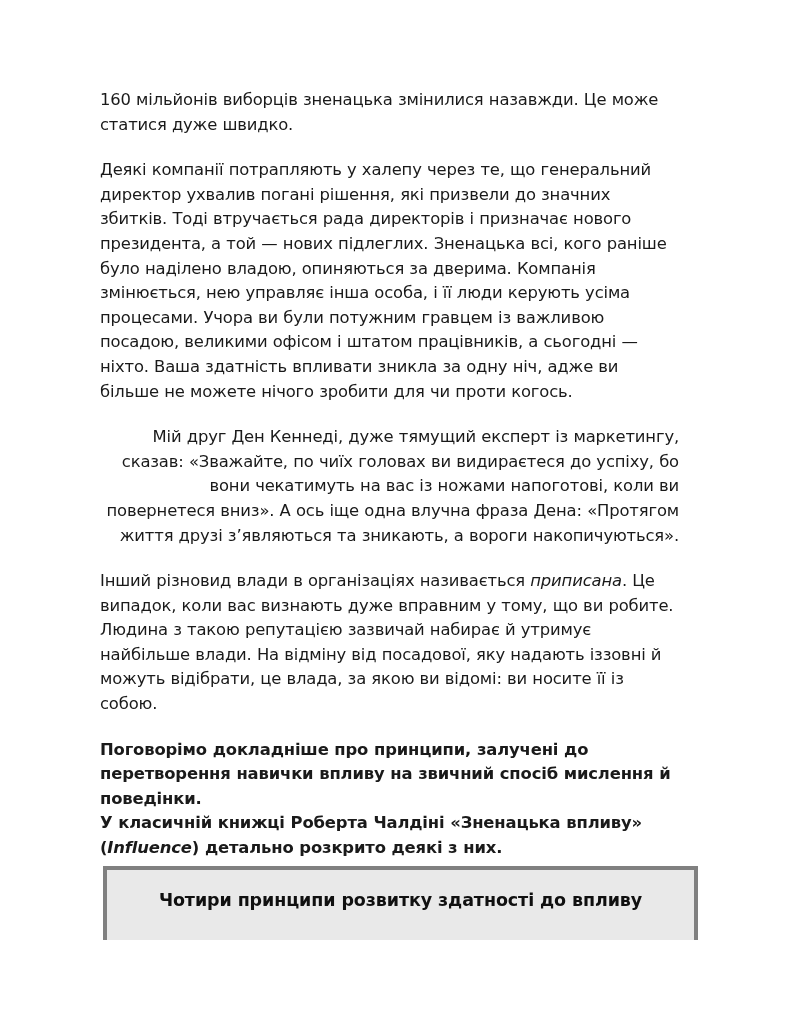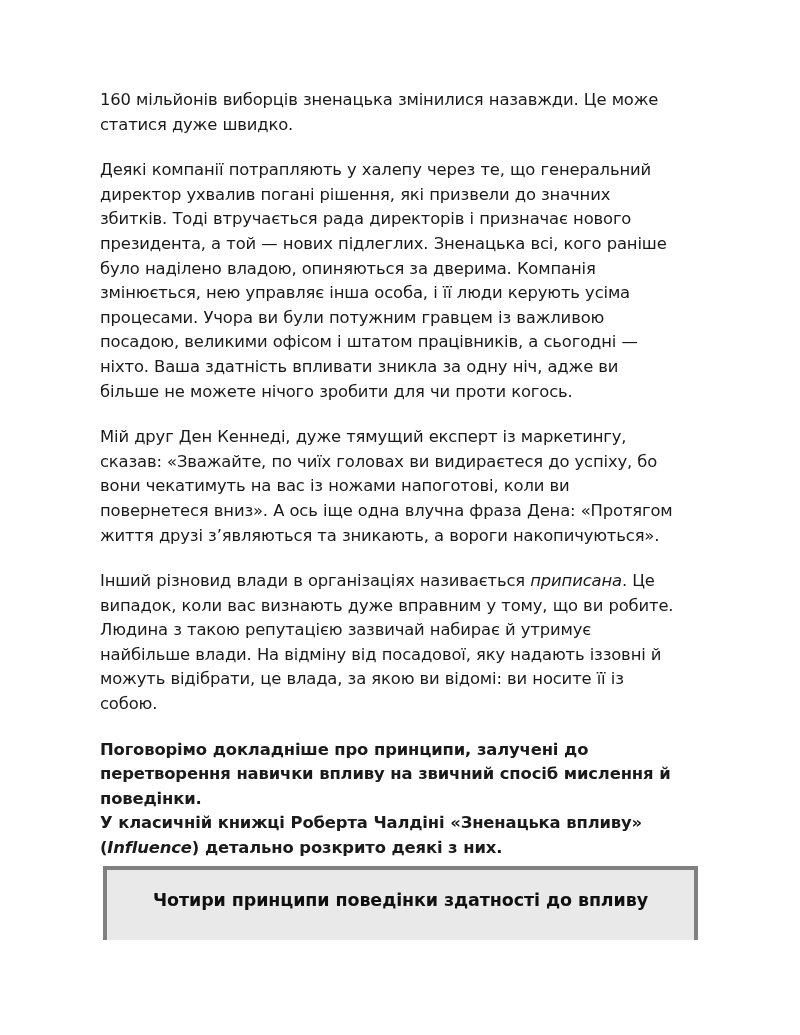--- a/index.html
+++ b/index.html
@@ -73,22 +73,22 @@
   }
 </style>
 </head>
 <body>
 
 <div class="page" style="background: rgb(255, 255, 255);">
 
   <div class="content">
     <p class="para" style="color: rgb(26, 26, 26);"><span>160 мільйонів виборців зненацька змінилися назавжди. Це може статися дуже швидко.</span></p>
     <p class="para" style="color: rgb(26, 26, 26);"><span>Деякі компанії потрапляють у халепу через те, що генеральний директор ухвалив погані рішення, які призвели до значних збитків. Тоді втручається рада директорів і призначає нового президента, а той — нових підлеглих. Зненацька всі, кого раніше було наділено владою, опиняються за дверима. Компанія змінюється, нею управляє інша особа, і її люди керують усіма процесами. Учора ви були потужним гравцем із важливою посадою, великими офісом і штатом працівників, а сьогодні — ніхто. Ваша здатність впливати зникла за одну ніч, адже ви більше не можете нічого зробити для чи проти когось.</span></p>
-    <p class="para" style="color: rgb(26, 26, 26);"><span>Мій друг Ден Кеннеді, дуже тямущий експерт із маркетингу, сказав: «Зважайте, по чиїх головах ви видираєтеся до успіху, бо вони чекатимуть на вас із ножами напоготові, коли ви повернетеся вниз». А ось іще одна влучна фраза Дена: «Протягом життя друзі з’являються та зникають, а вороги накопичуються».</span></p>
+    <p class="para" style="color: rgb(26, 26, 26); text-align: right;"><span>Мій друг Ден Кеннеді, дуже тямущий експерт із маркетингу, сказав: «Зважайте, по чиїх головах ви видираєтеся до успіху, бо вони чекатимуть на вас із ножами напоготові, коли ви повернетеся вниз». А ось іще одна влучна фраза Дена: «Протягом життя друзі з’являються та зникають, а вороги накопичуються».</span></p>
     <p class="para" style="color: rgb(26, 26, 26);"><span>Інший різновид влади в організаціях називається </span><span class="italic">приписана</span><span>. Це випадок, коли вас визнають дуже вправним у тому, що ви робите. Людина з такою репутацією зазвичай набирає й утримує найбільше влади. На відміну від посадової, яку надають іззовні й можуть відібрати, це влада, за якою ви відомі: ви носите її із собою.</span></p>
     <p class="para" style="color: rgb(26, 26, 26); font-weight: bold;"><span>Поговорімо докладніше про принципи, залучені до перетворення навички впливу на звичний спосіб мислення й поведінки.</span><br><span>У класичній книжці Роберта Чалдіні «Зненацька впливу» (</span><span class="italic">Influence</span><span>) детально розкрито деякі з них.</span></p>
   </div>
 
   <div class="callout-box" style="background: rgb(233, 233, 233); border-left-color: rgb(128, 128, 128); border-top-color: rgb(128, 128, 128); border-right-color: rgb(128, 128, 128);">
-    <div class="callout-title">Чотири принципи поведінки здатності до впливу</div>
+    <div class="callout-title">Чотири принципи розвитку здатності до впливу</div>
   </div>
 
 </div>
 
 </body></html>

